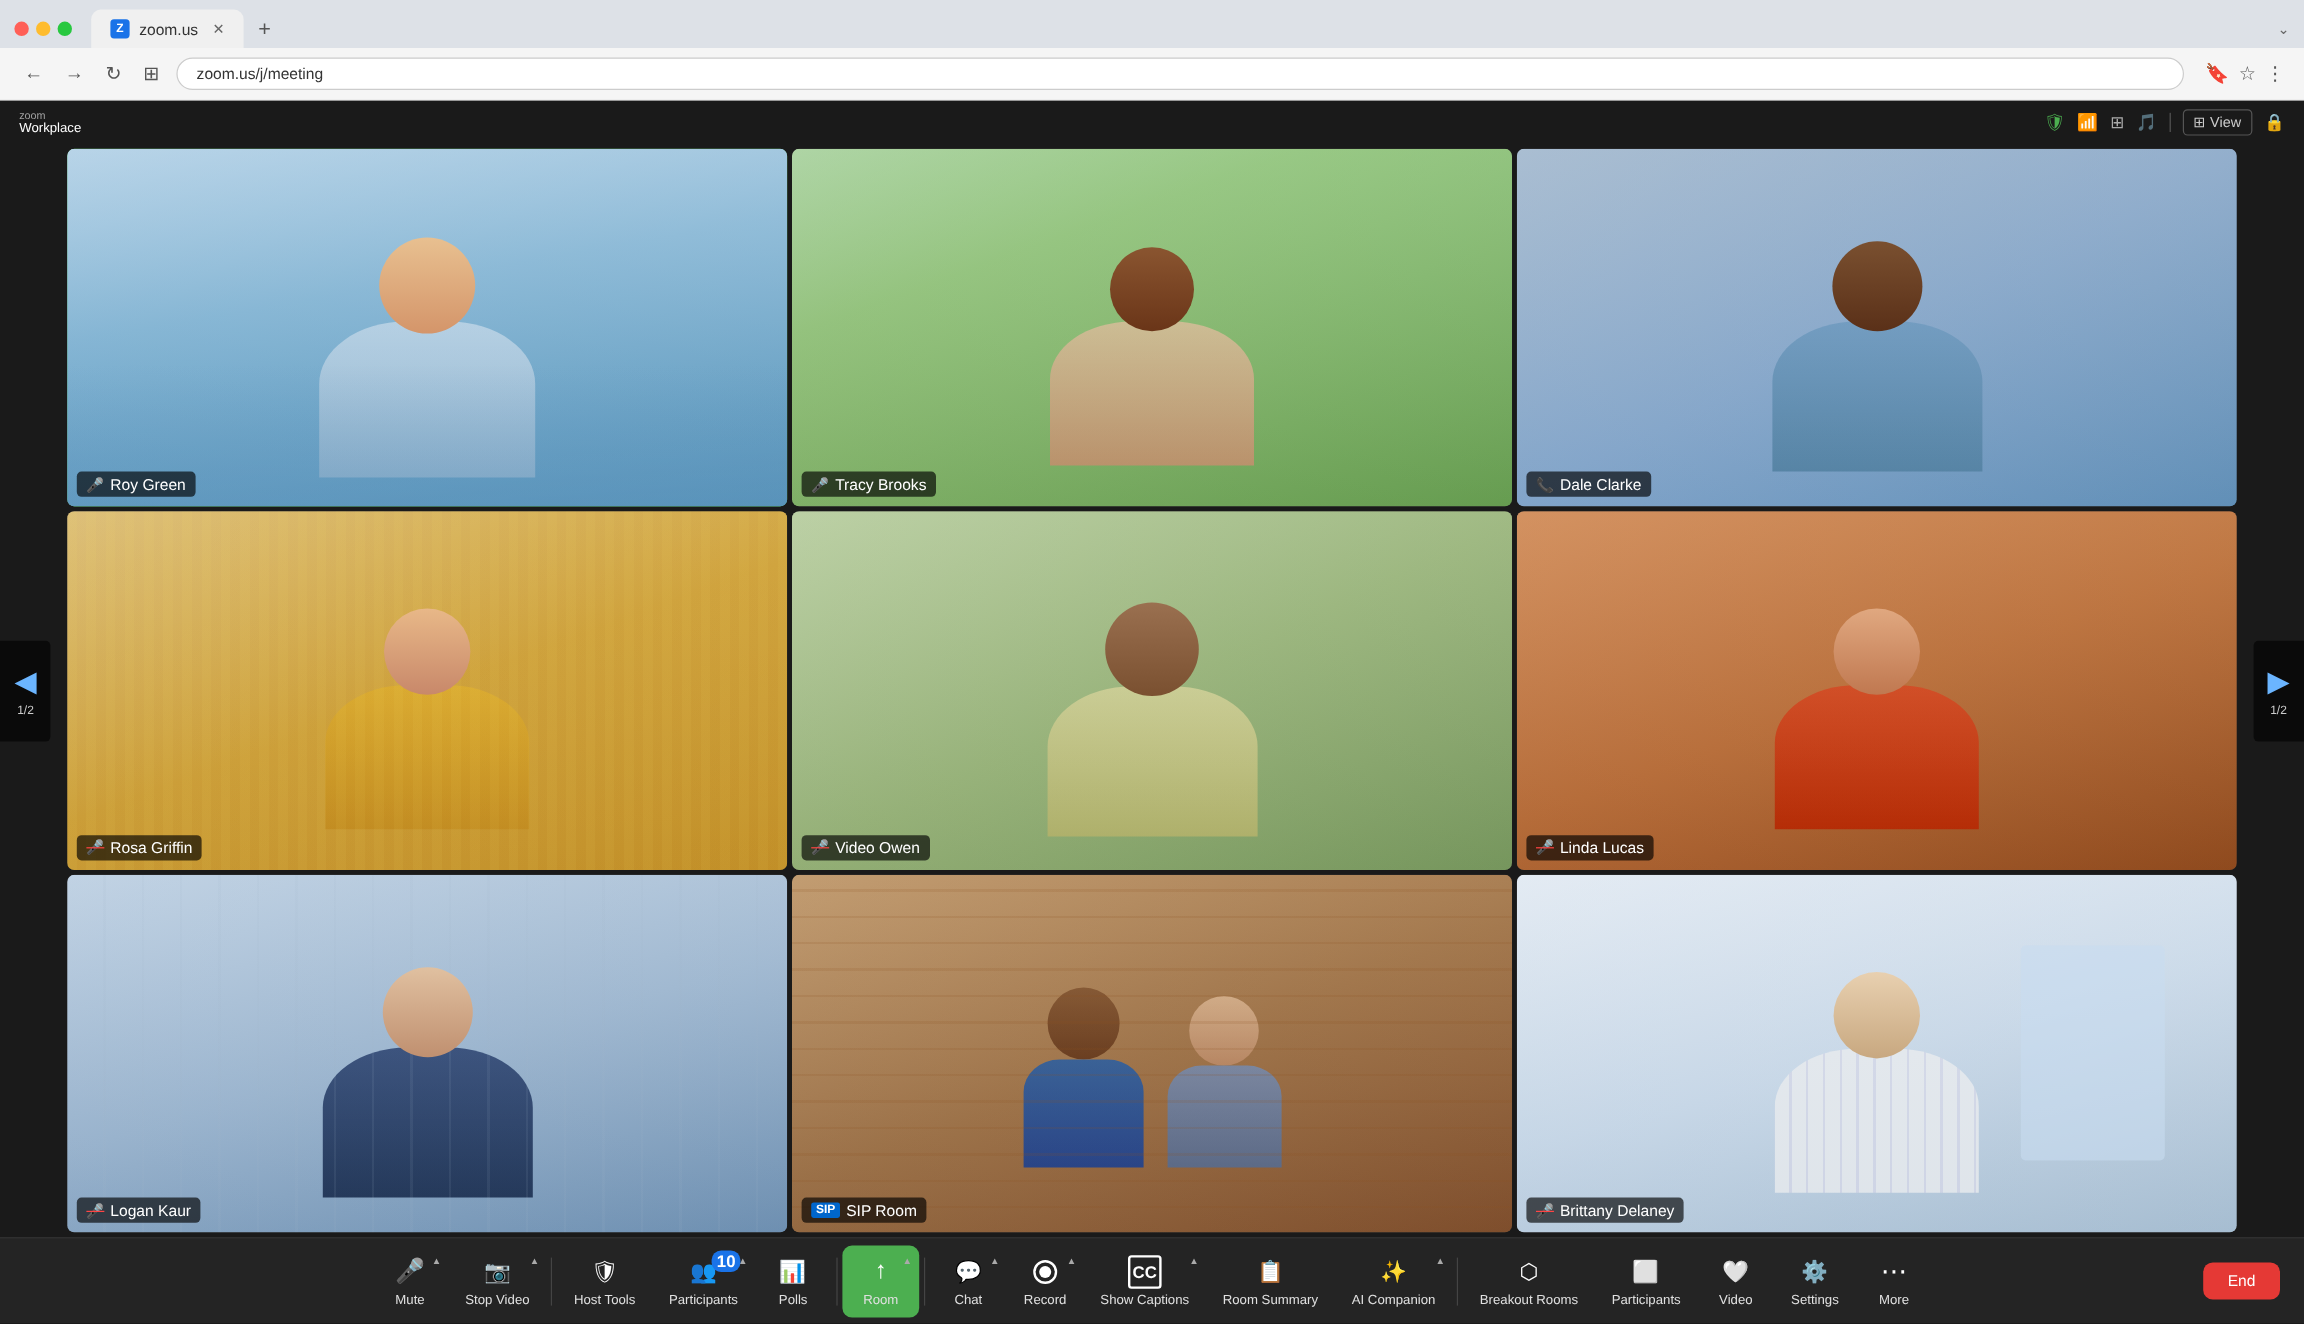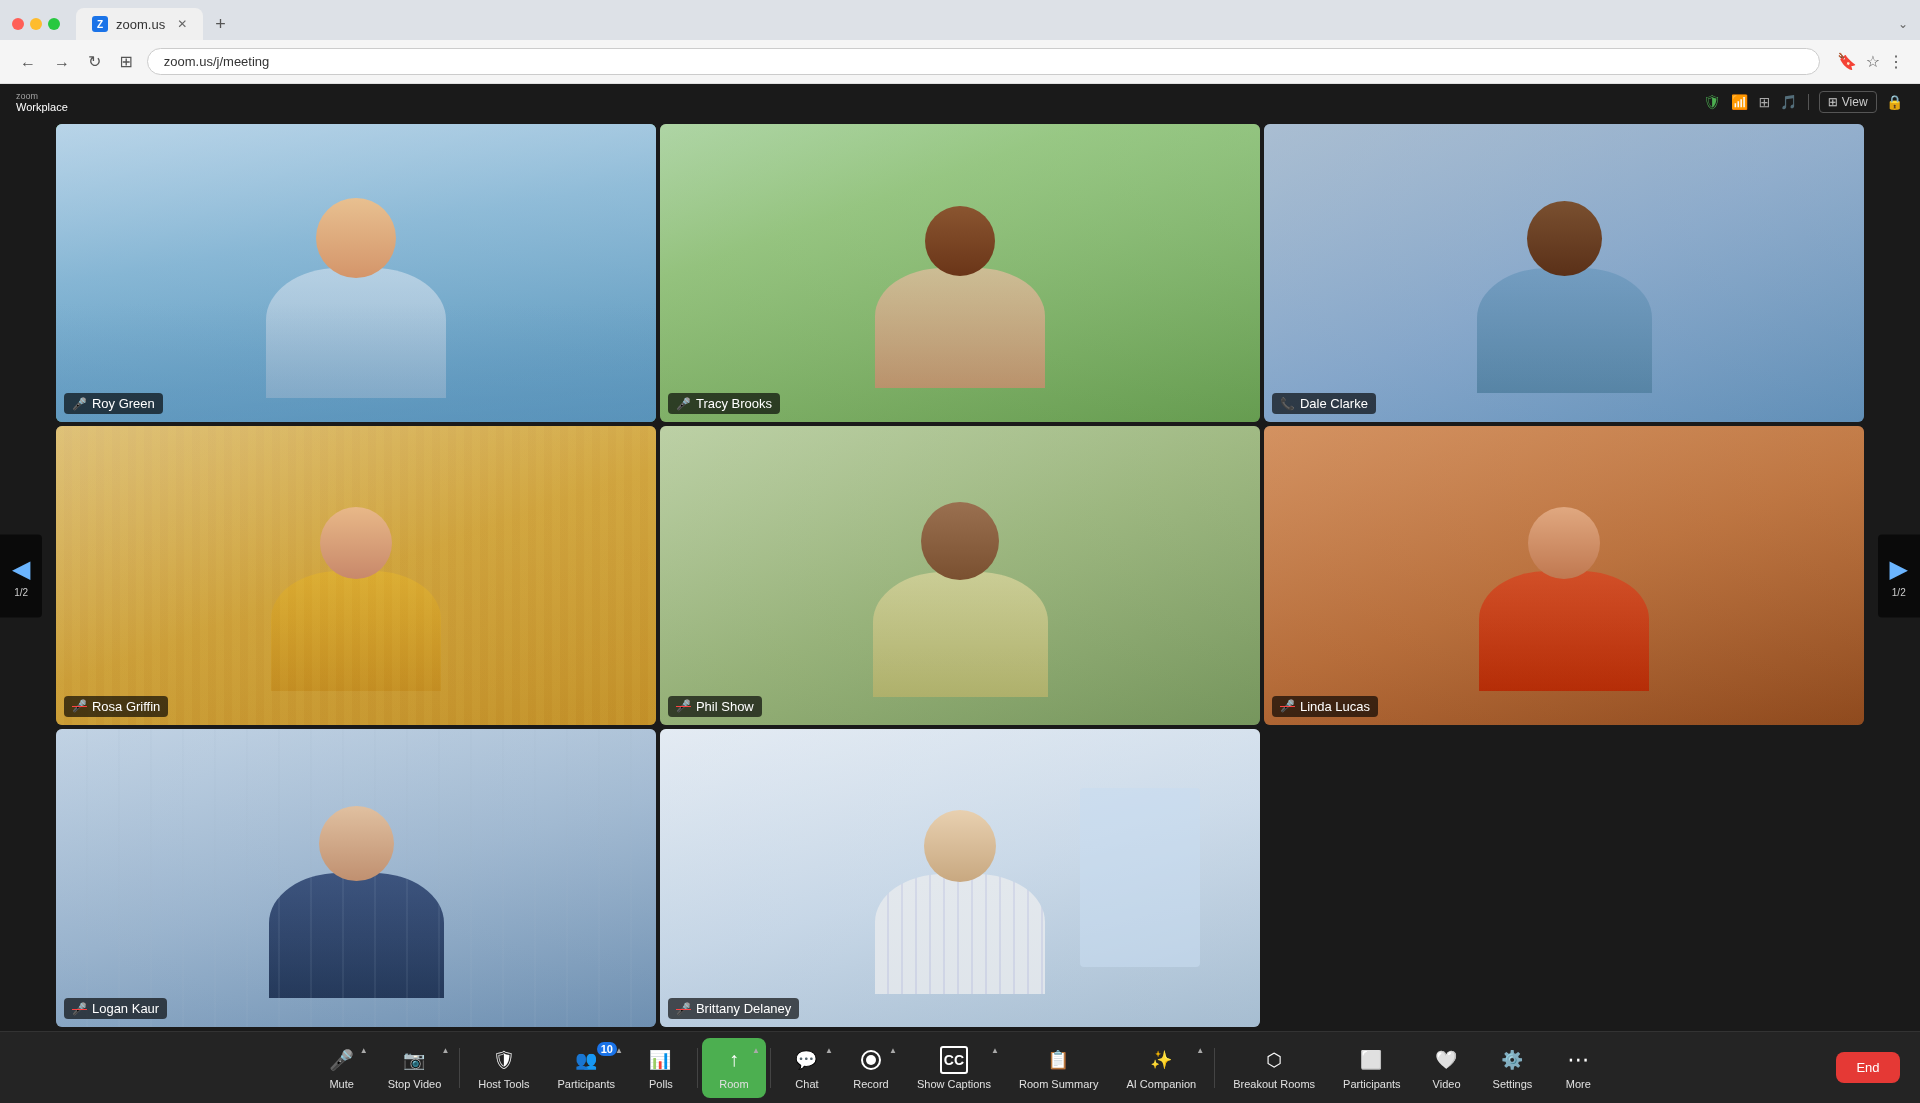--- a/index.html
+++ b/index.html
@@ -238,21 +238,21 @@
       background: #e53935;
       border-radius: 8px;
       padding: 8px 18px;
     }
 
     .badge {
       position: absolute;
       top: 4px; right: 12px;
       background: #1a73e8;
       color: white;
-      font-size: 11px;
+      font-size: 14px;
       padding: 1px 4px;
       border-radius: 8px;
       font-weight: bold;
     }
 
     
     .photo-placeholder {
       width: 100%; height: 100%;
       position: relative;
       overflow: hidden;
@@ -440,21 +440,21 @@
           <div style="position:absolute;inset:0;display:flex;align-items:center;justify-content:center;">
             <div style="display:flex;flex-direction:column;align-items:center;position:relative;bottom:-20px;">
               <div style="width:78px;height:78px;border-radius:50%;background:linear-gradient(180deg,#9a7050 0%,#7a5030 100%);position:relative;bottom:-8px;z-index:2;"></div>
               <div style="width:175px;height:125px;background:linear-gradient(180deg,#e0d8a0 0%,#c0b870 100%);border-radius:40% 40% 0 0;"></div>
             </div>
           </div>
           <div style="position:absolute;inset:0;background:linear-gradient(180deg,rgba(160,190,140,0.3) 0%,rgba(100,140,80,0.2) 100%);"></div>
         </div>
         <div class="participant-label">
           <span class="mic-icon mic-muted" style="text-decoration:line-through;">🎤</span>
-          <span>Phil Show</span>
+          <span>Video Owen</span>
         </div>
       </div>
 
       <div class="video-cell">
         <div class="photo-placeholder linda-bg">
           <div style="position:absolute;inset:0;display:flex;align-items:center;justify-content:center;">
             <div style="display:flex;flex-direction:column;align-items:center;position:relative;bottom:-20px;">
               <div style="width:72px;height:72px;border-radius:50%;background:linear-gradient(180deg,#e0a880 0%,#c07850 100%);position:relative;bottom:-8px;z-index:2;"></div>
               <div style="width:170px;height:120px;background:linear-gradient(180deg,#d84020 0%,#b82000 100%);border-radius:40% 40% 0 0;"></div>
             </div>
@@ -477,20 +477,44 @@
           </div>
           <div style="position:absolute;inset:0;background:linear-gradient(180deg,rgba(180,200,220,0.35) 0%,rgba(100,140,180,0.2) 100%);"></div>
           <div style="position:absolute;inset:0;background:repeating-linear-gradient(90deg,transparent 0px,transparent 30px,rgba(160,180,200,0.1) 30px,rgba(160,180,200,0.1) 32px);"></div>
         </div>
         <div class="participant-label">
           <span class="mic-icon mic-muted" style="text-decoration:line-through;">🎤</span>
           <span>Logan Kaur</span>
         </div>
       </div>
 
+      <div class="video-cell">
+        <div class="photo-placeholder sip-bg">
+          <div style="position:absolute;inset:0;display:flex;align-items:center;justify-content:center;">
+
+            <div style="display:flex;align-items:flex-end;gap:20px;position:relative;bottom:-20px;">
+              <div style="display:flex;flex-direction:column;align-items:center;">
+                <div style="width:60px;height:60px;border-radius:50%;background:linear-gradient(180deg,#7a5030 0%,#5a3018 100%);"></div>
+                <div style="width:100px;height:90px;background:linear-gradient(180deg,#1a5fb4 0%,#1040a0 100%);border-radius:30% 30% 0 0;"></div>
+              </div>
+              <div style="display:flex;flex-direction:column;align-items:center;">
+                <div style="width:58px;height:58px;border-radius:50%;background:linear-gradient(180deg,#e0c0a0 0%,#c09070 100%);"></div>
+                <div style="width:95px;height:85px;background:linear-gradient(180deg,#7090c0 0%,#5070a0 100%);border-radius:30% 30% 0 0;"></div>
+              </div>
+            </div>
+          </div>
+          <div style="position:absolute;inset:0;background:linear-gradient(180deg,rgba(180,130,80,0.3) 0%,rgba(120,70,30,0.2) 100%);"></div>
+
+          <div style="position:absolute;inset:0;background:repeating-linear-gradient(0deg,transparent 0px,transparent 20px,rgba(140,80,30,0.15) 20px,rgba(140,80,30,0.15) 22px);"></div>
+        </div>
+        <div class="participant-label">
+          <span class="sip-icon" style="background:#0066cc;color:white;padding:1px 4px;border-radius:2px;font-size:10px;font-weight:bold;">SIP</span>
+          <span>SIP Room</span>
+        </div>
+      </div>
 
       <div class="video-cell">
         <div class="photo-placeholder brittany-bg">
           <div style="position:absolute;inset:0;display:flex;align-items:center;justify-content:center;">
             <div style="display:flex;flex-direction:column;align-items:center;position:relative;bottom:-20px;">
               <div style="width:72px;height:72px;border-radius:50%;background:linear-gradient(180deg,#e8d0b0 0%,#c8a880 100%);position:relative;bottom:-8px;z-index:2;"></div>
               <div style="width:170px;height:120px;background:linear-gradient(180deg,#f0f0f0 0%,#d0d8e0 100%);border-radius:40% 40% 0 0;background:repeating-linear-gradient(90deg,#f0f0f0 0px,#f0f0f0 12px,#d8d8e8 12px,#d8d8e8 14px);"></div>
             </div>
           </div>
           <div style="position:absolute;inset:0;background:linear-gradient(180deg,rgba(220,230,240,0.4) 0%,rgba(180,200,220,0.3) 100%);"></div>

